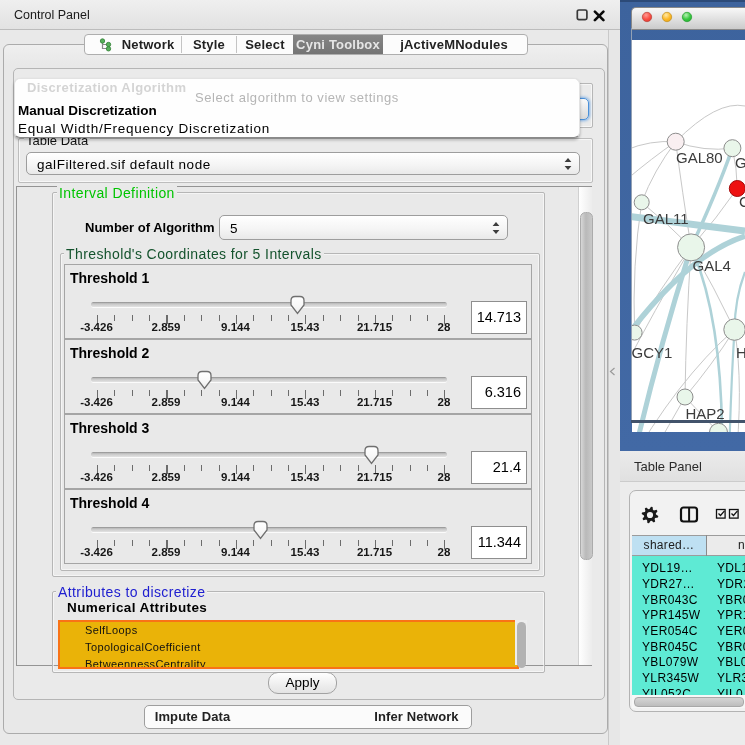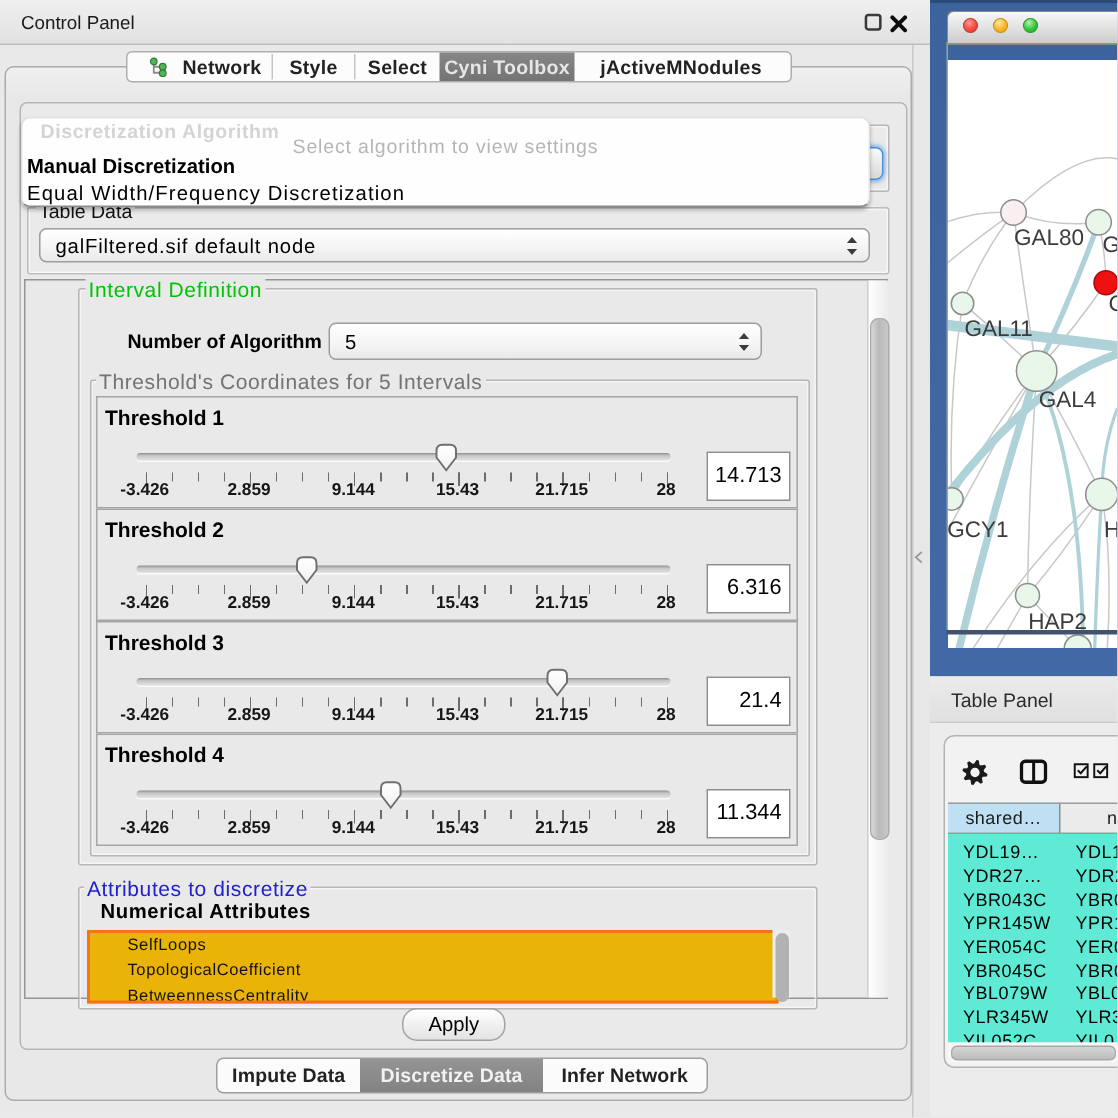--- a/index.html
+++ b/index.html
@@ -143,21 +143,21 @@
 <div class="gtitle" style="left:57px;top:185px;color:#00c400">Interval Definition</div>
 <div class="abs" style="left:85px;top:220px;font-size:13px;font-weight:bold;color:#000">Number of Algorithm</div>
 <div class="combo" style="left:219px;top:215px;width:287px;height:23px">
   <span class="ct">5</span>
     <svg width="8" height="13" viewBox="0 0 8 13">
       <path d="M4 0.5 L7.4 4.5 L0.6 4.5 Z" fill="#3c3c3c"></path>
       <path d="M4 12.5 L0.6 8.5 L7.4 8.5 Z" fill="#3c3c3c"></path>
     </svg>
 </div>
 <div class="group" style="left:60px;top:253px;width:478px;height:316px"></div>
-<div class="gtitle" style="left:64px;top:246px;color:#737373">Threshold's Coordinates for 5 Intervals</div>
+<div class="gtitle" style="left:64px;top:246px;color:#14532d">Threshold's Coordinates for 5 Intervals</div>
 
 <div class="thp" style="top:264px">
   <div class="thtitle">Threshold 1</div>
   <div class="groove"></div>
   <div class="ticks-minor"></div>
   <div class="ticks-major"></div>
   <svg class="thumb" style="left:224.0px" width="17" height="20" viewBox="0 0 17 20">
     <defs>
         <linearGradient id="tg264" x1="0" y1="0" x2="0" y2="1">
       <stop offset="0" stop-color="#ffffff"></stop>
@@ -252,21 +252,20 @@
   <div style="top:19px">TopologicalCoefficient</div>
   <div style="top:36px">BetweennessCentrality</div>
 </div>
 <div id="alsbtrack"></div>
 <div id="alsbthumb"></div>
 
 <div id="apply">Apply</div>
 
 <div id="bottabs">
   <div class="seg" style="left:0;width:95px">Impute Data</div>
-  <div id="bdisc">Discretize Data</div>
   <div class="seg" style="left:217px;width:109px">Infer Network</div>
 </div>
 
 <div class="group" style="left:18px;top:83px;width:573px;height:43px"></div>
 <div class="abs" style="left:568px;top:98px;width:19px;height:20px;border-radius:5px;
   background:linear-gradient(#fafafa,#d9d9d9);border:1.5px solid #4a90d9;
   box-shadow:0 0 3px 1px rgba(92,156,226,.75)"></div>
 
 <div id="popup">
   <div class="disc">Discretization Algorithm</div>

